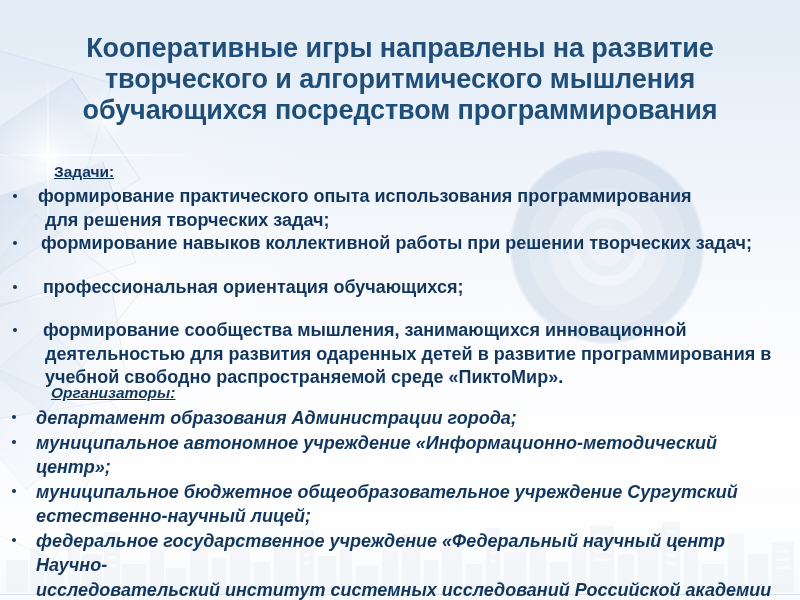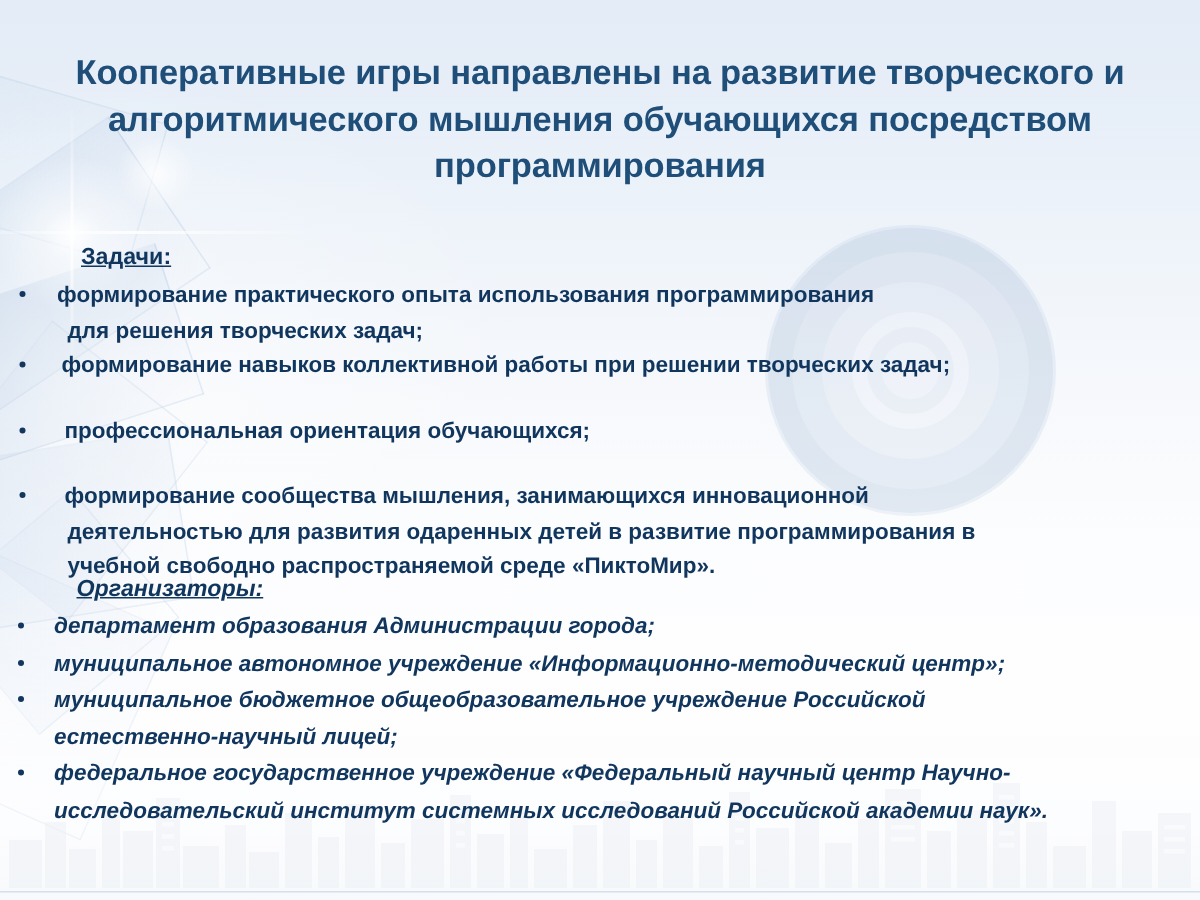--- a/index.html
+++ b/index.html
@@ -129,21 +129,21 @@
   }
 
   .title {
     position: absolute;
     left: 38px;
     top: 33px;
     width: 724px;
     text-align: center;
     color: #1f4e79;
     font-weight: bold;
-    font-size: 23px;
+    font-size: 27px;
     line-height: 31px;
     letter-spacing: -0.1px;
   }
 
   .section { position: absolute; left: 0; width: 800px; }
   #sec-tasks { top: 147px; }
   #sec-orgs  { top: 368px; font-style: italic; }
 
   .sec-head {
     font-weight: bold;
@@ -158,21 +158,21 @@
 
   ul.list {
     list-style: none;
     margin: 0;
     padding: 0;
   }
   ul.list > li {
     position: relative;
     color: #11365e;
     font-weight: bold;
-    font-size: 15px;
+    font-size: 18px;
     line-height: 23.5px;
     padding: 0 26px 0 38px;
     margin: 0 0 0 0;
   }
   ul.list > li .bullet {
     position: absolute;
     left: 13px;
     top: 9px;
     width: 4px;
     height: 4px;
@@ -318,21 +318,21 @@
         <li>
           <span class="bullet"></span>
           <span class="txt">департамент образования Администрации города;</span>
         </li>
         <li>
           <span class="bullet"></span>
           <span class="txt">муниципальное автономное учреждение «Информационно-методический центр»;</span>
         </li>
         <li>
           <span class="bullet"></span>
-          <span class="txt">муниципальное бюджетное общеобразовательное учреждение Российской</span>
+          <span class="txt">муниципальное бюджетное общеобразовательное учреждение Сургутский</span>
           <span class="cont">естественно-научный лицей;</span>
         </li>
         <li>
           <span class="bullet"></span>
           <span class="txt">федеральное государственное учреждение «Федеральный научный центр Научно-</span>
           <span class="cont">исследовательский институт системных исследований Российской академии наук».</span>
         </li>
       </ul>
     </div>
 

